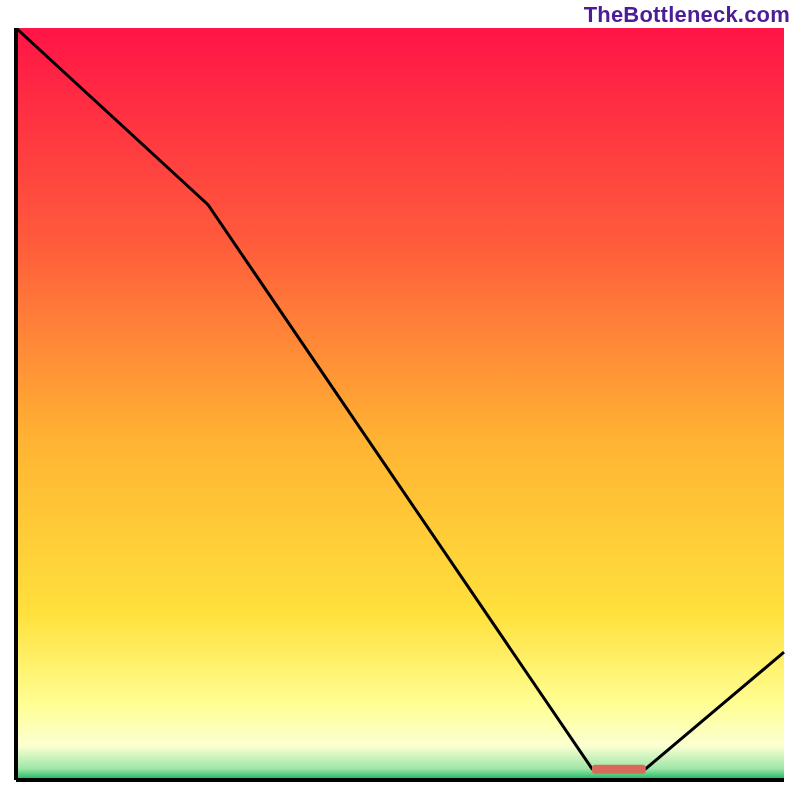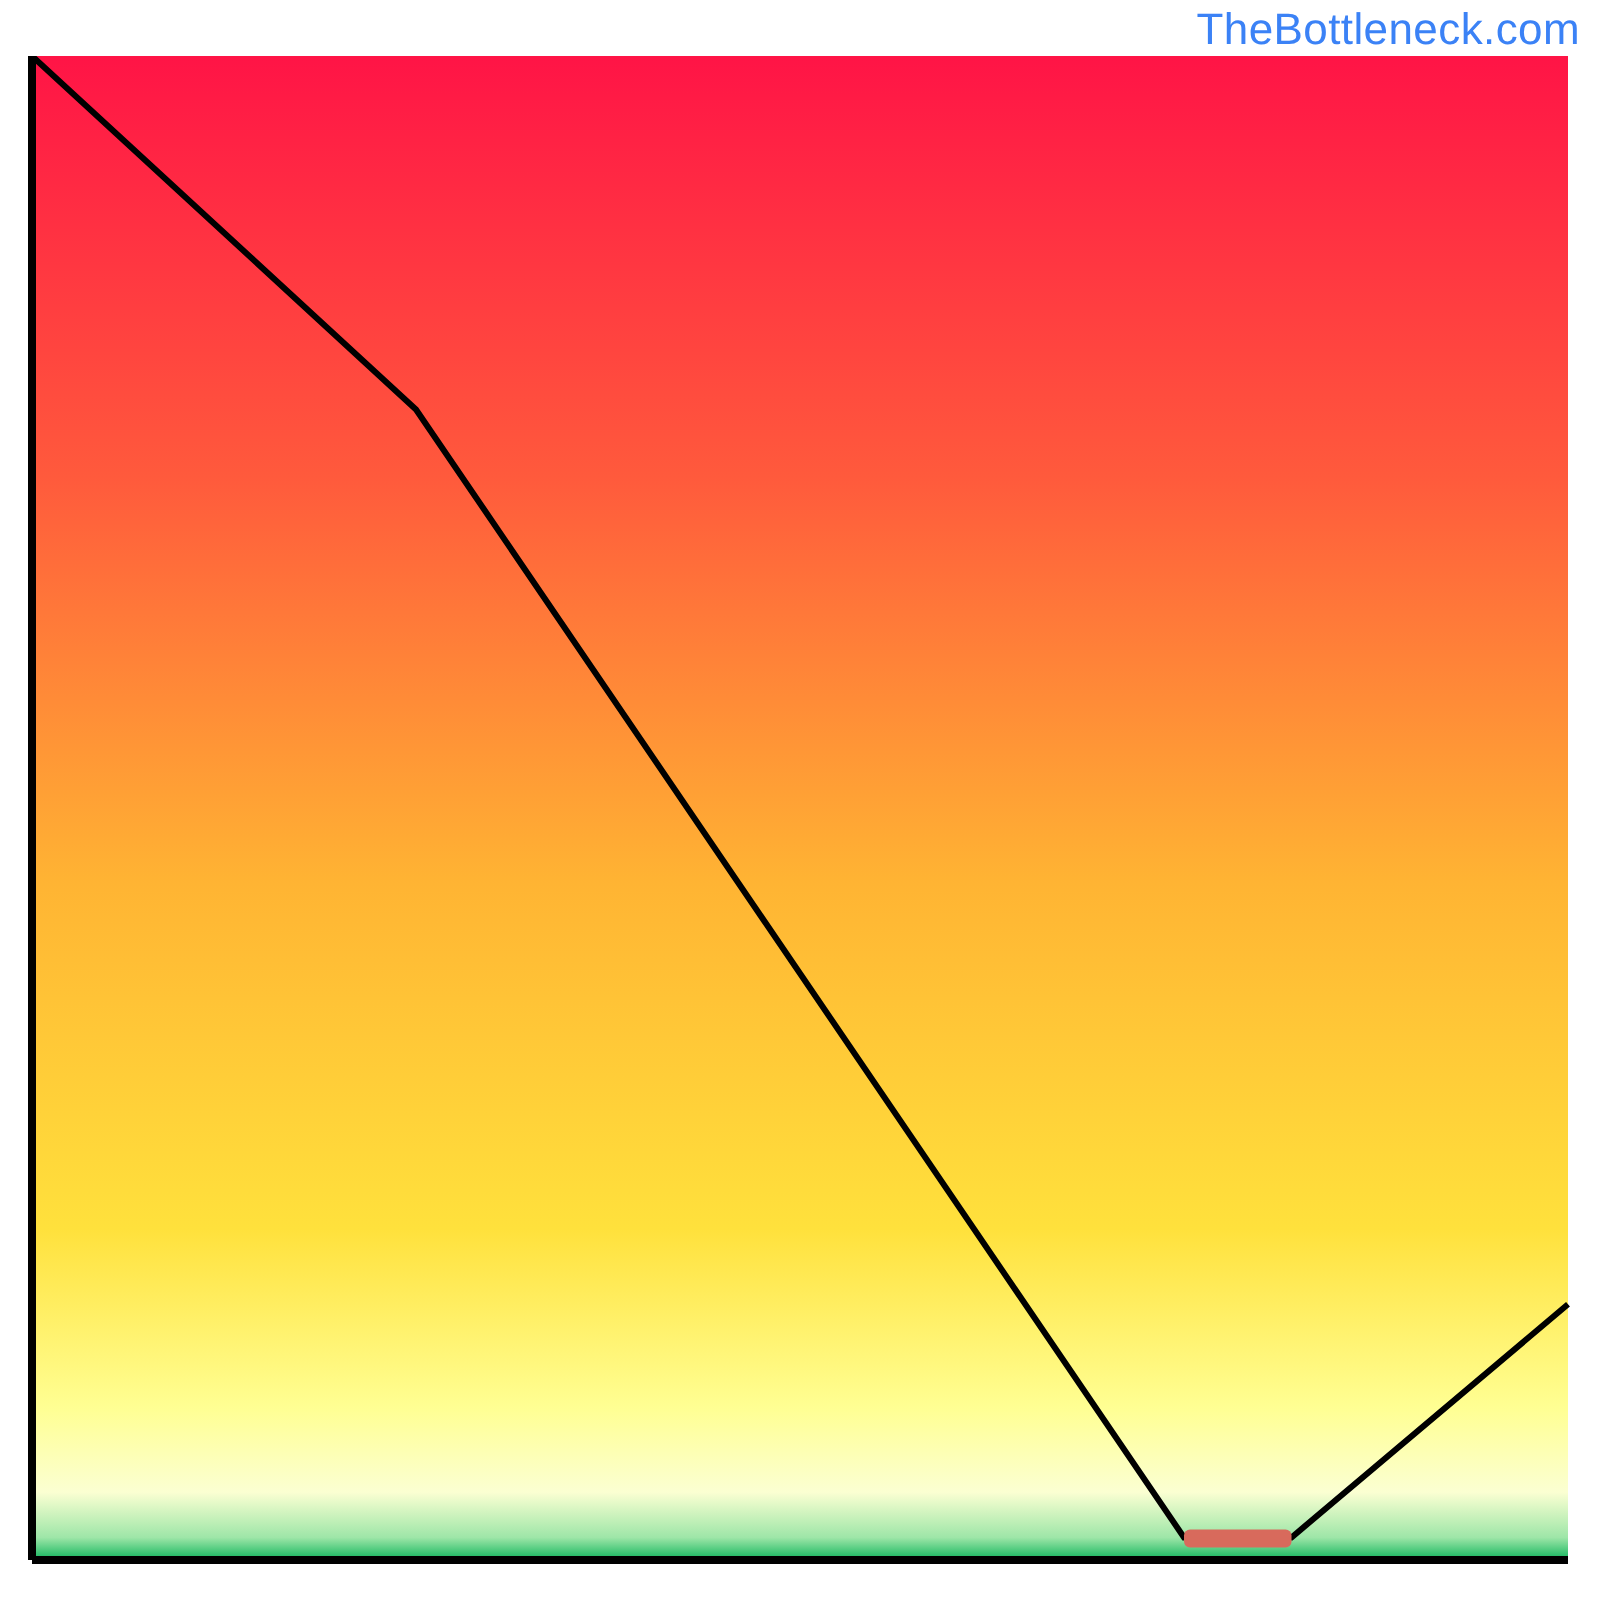--- a/index.html
+++ b/index.html
@@ -14,22 +14,22 @@
   .stage {
     position: relative;
     width: 800px;
     height: 800px;
   }
   .attribution {
     position: absolute;
     top: 2px;
     right: 10px;
     font-size: 22px;
-    font-weight: 400;
-    color: #3b82f6;
+    font-weight: 700;
+    color: #4c1d95;
     letter-spacing: 0.2px;
   }
   svg.plot {
     position: absolute;
     left: 12px;
     top: 28px;
     display: block;
   }
 </style>
 </head>

